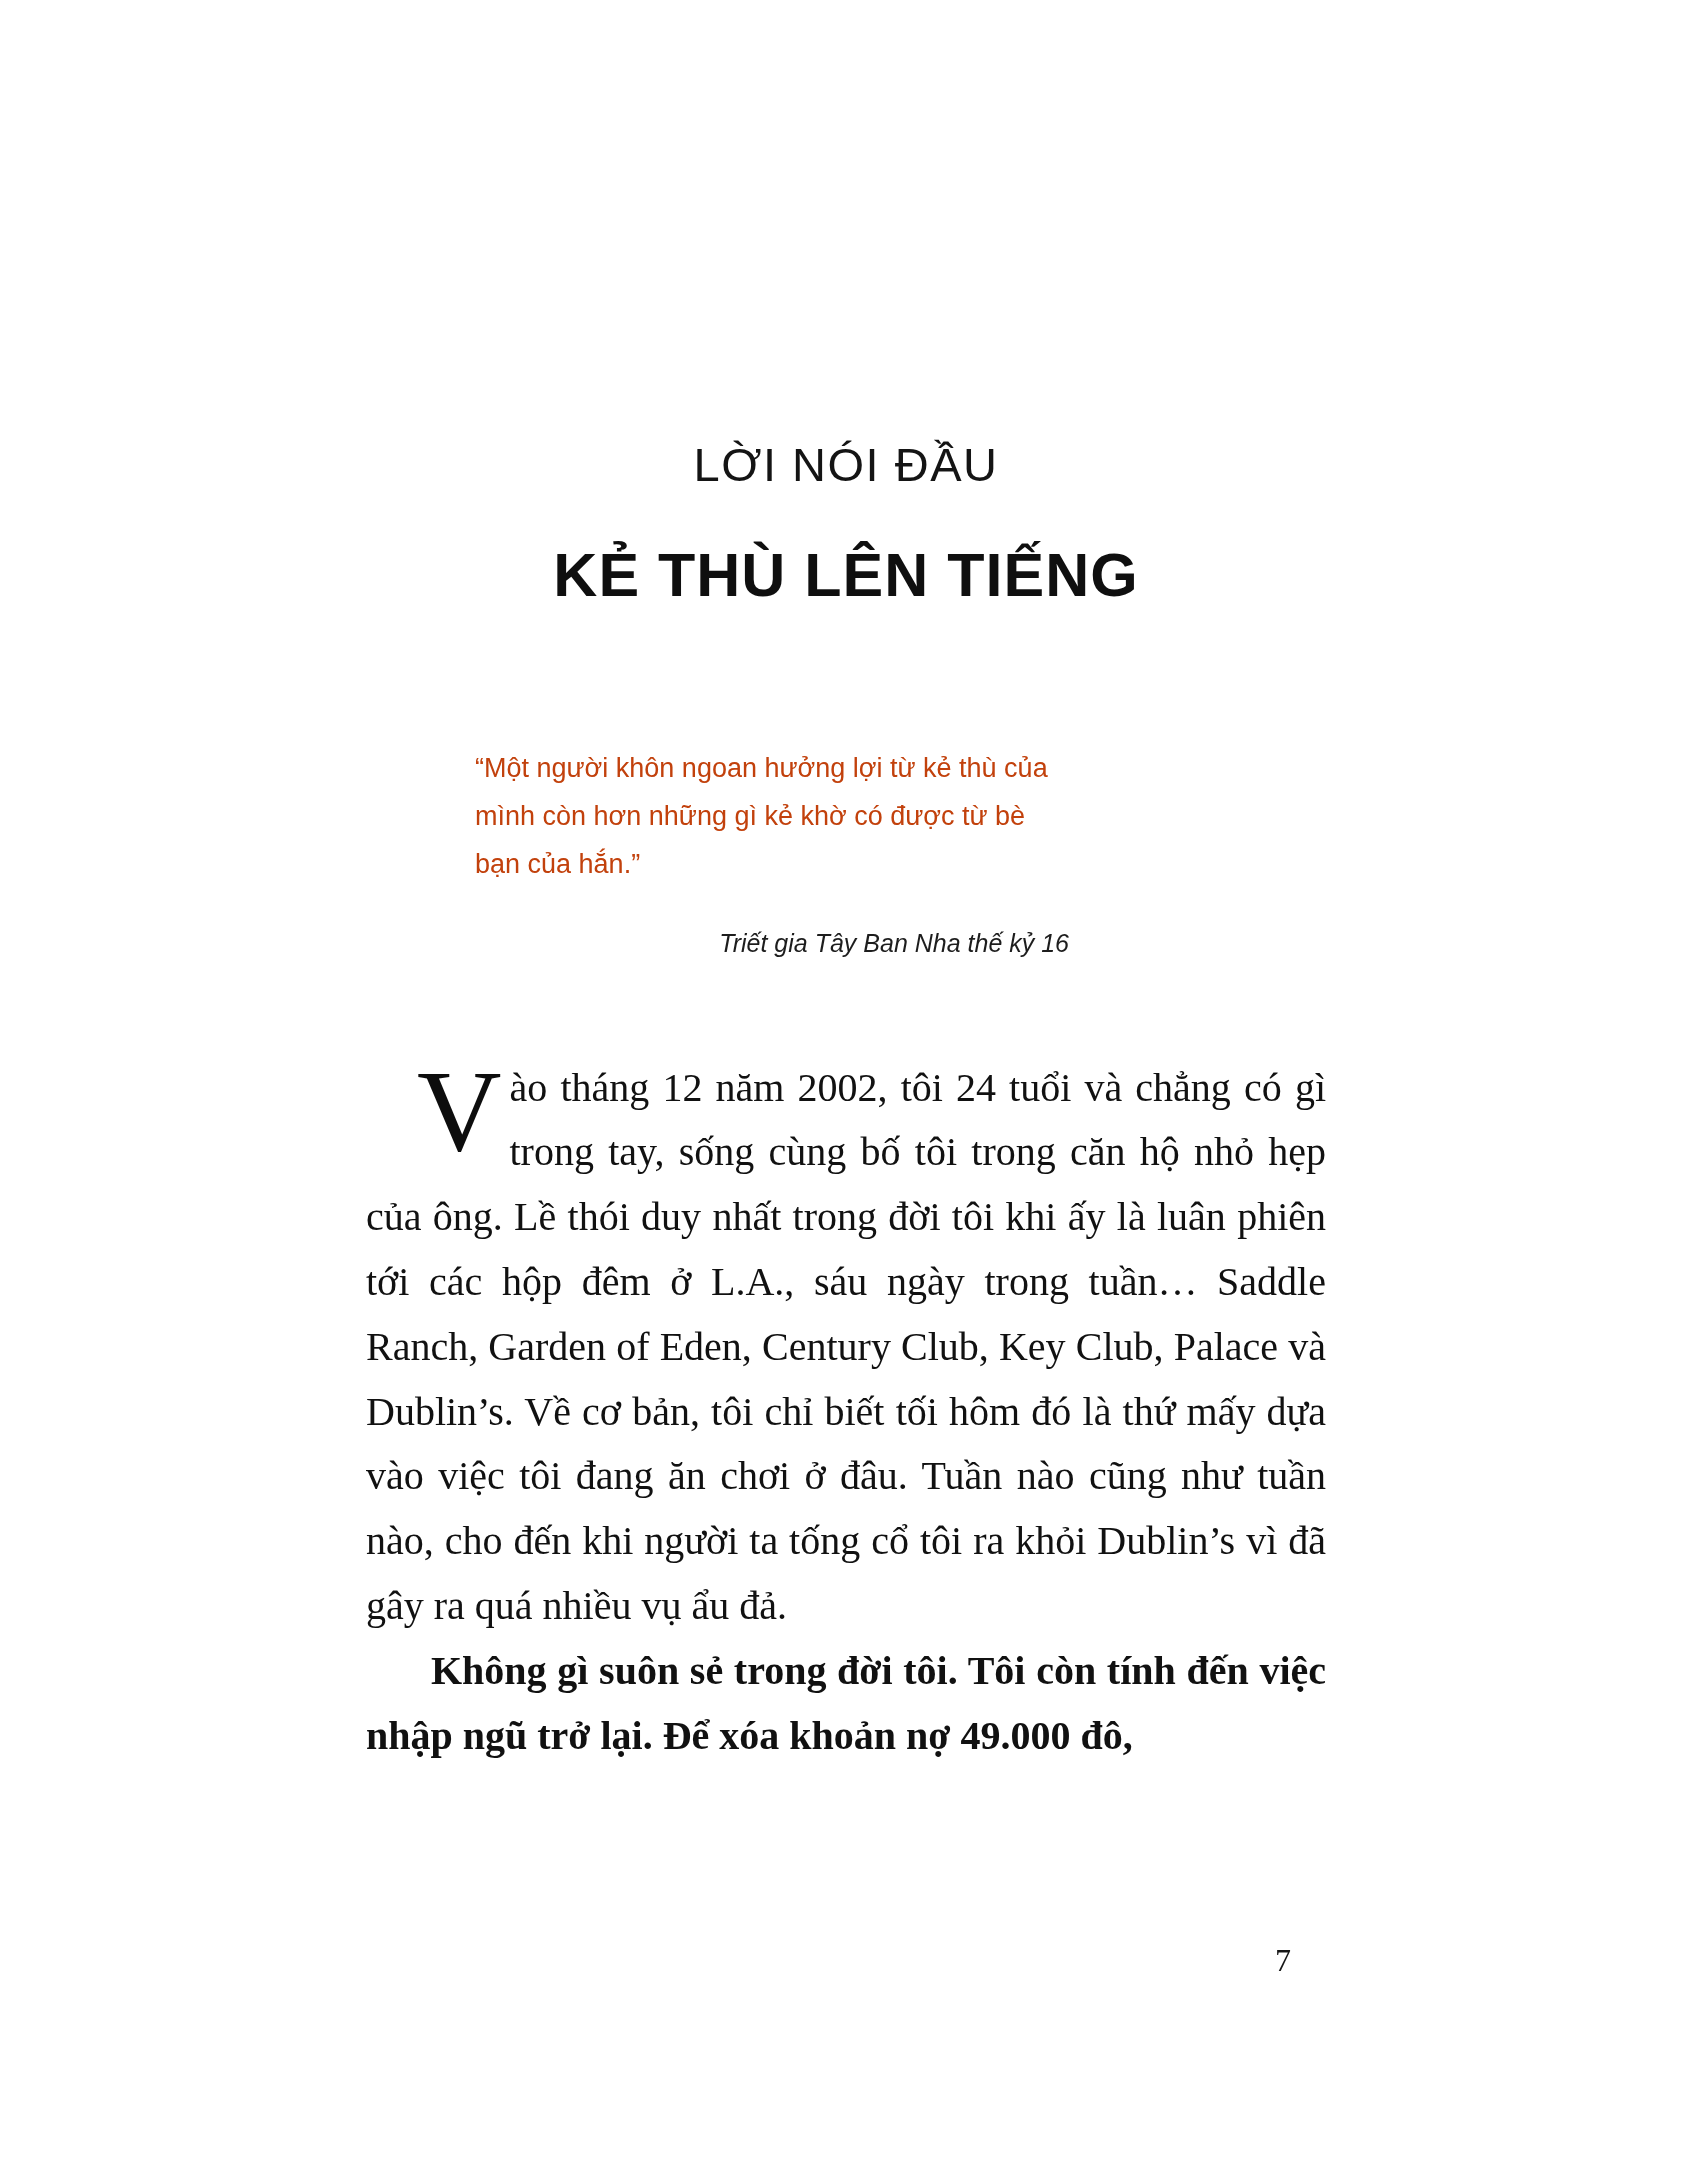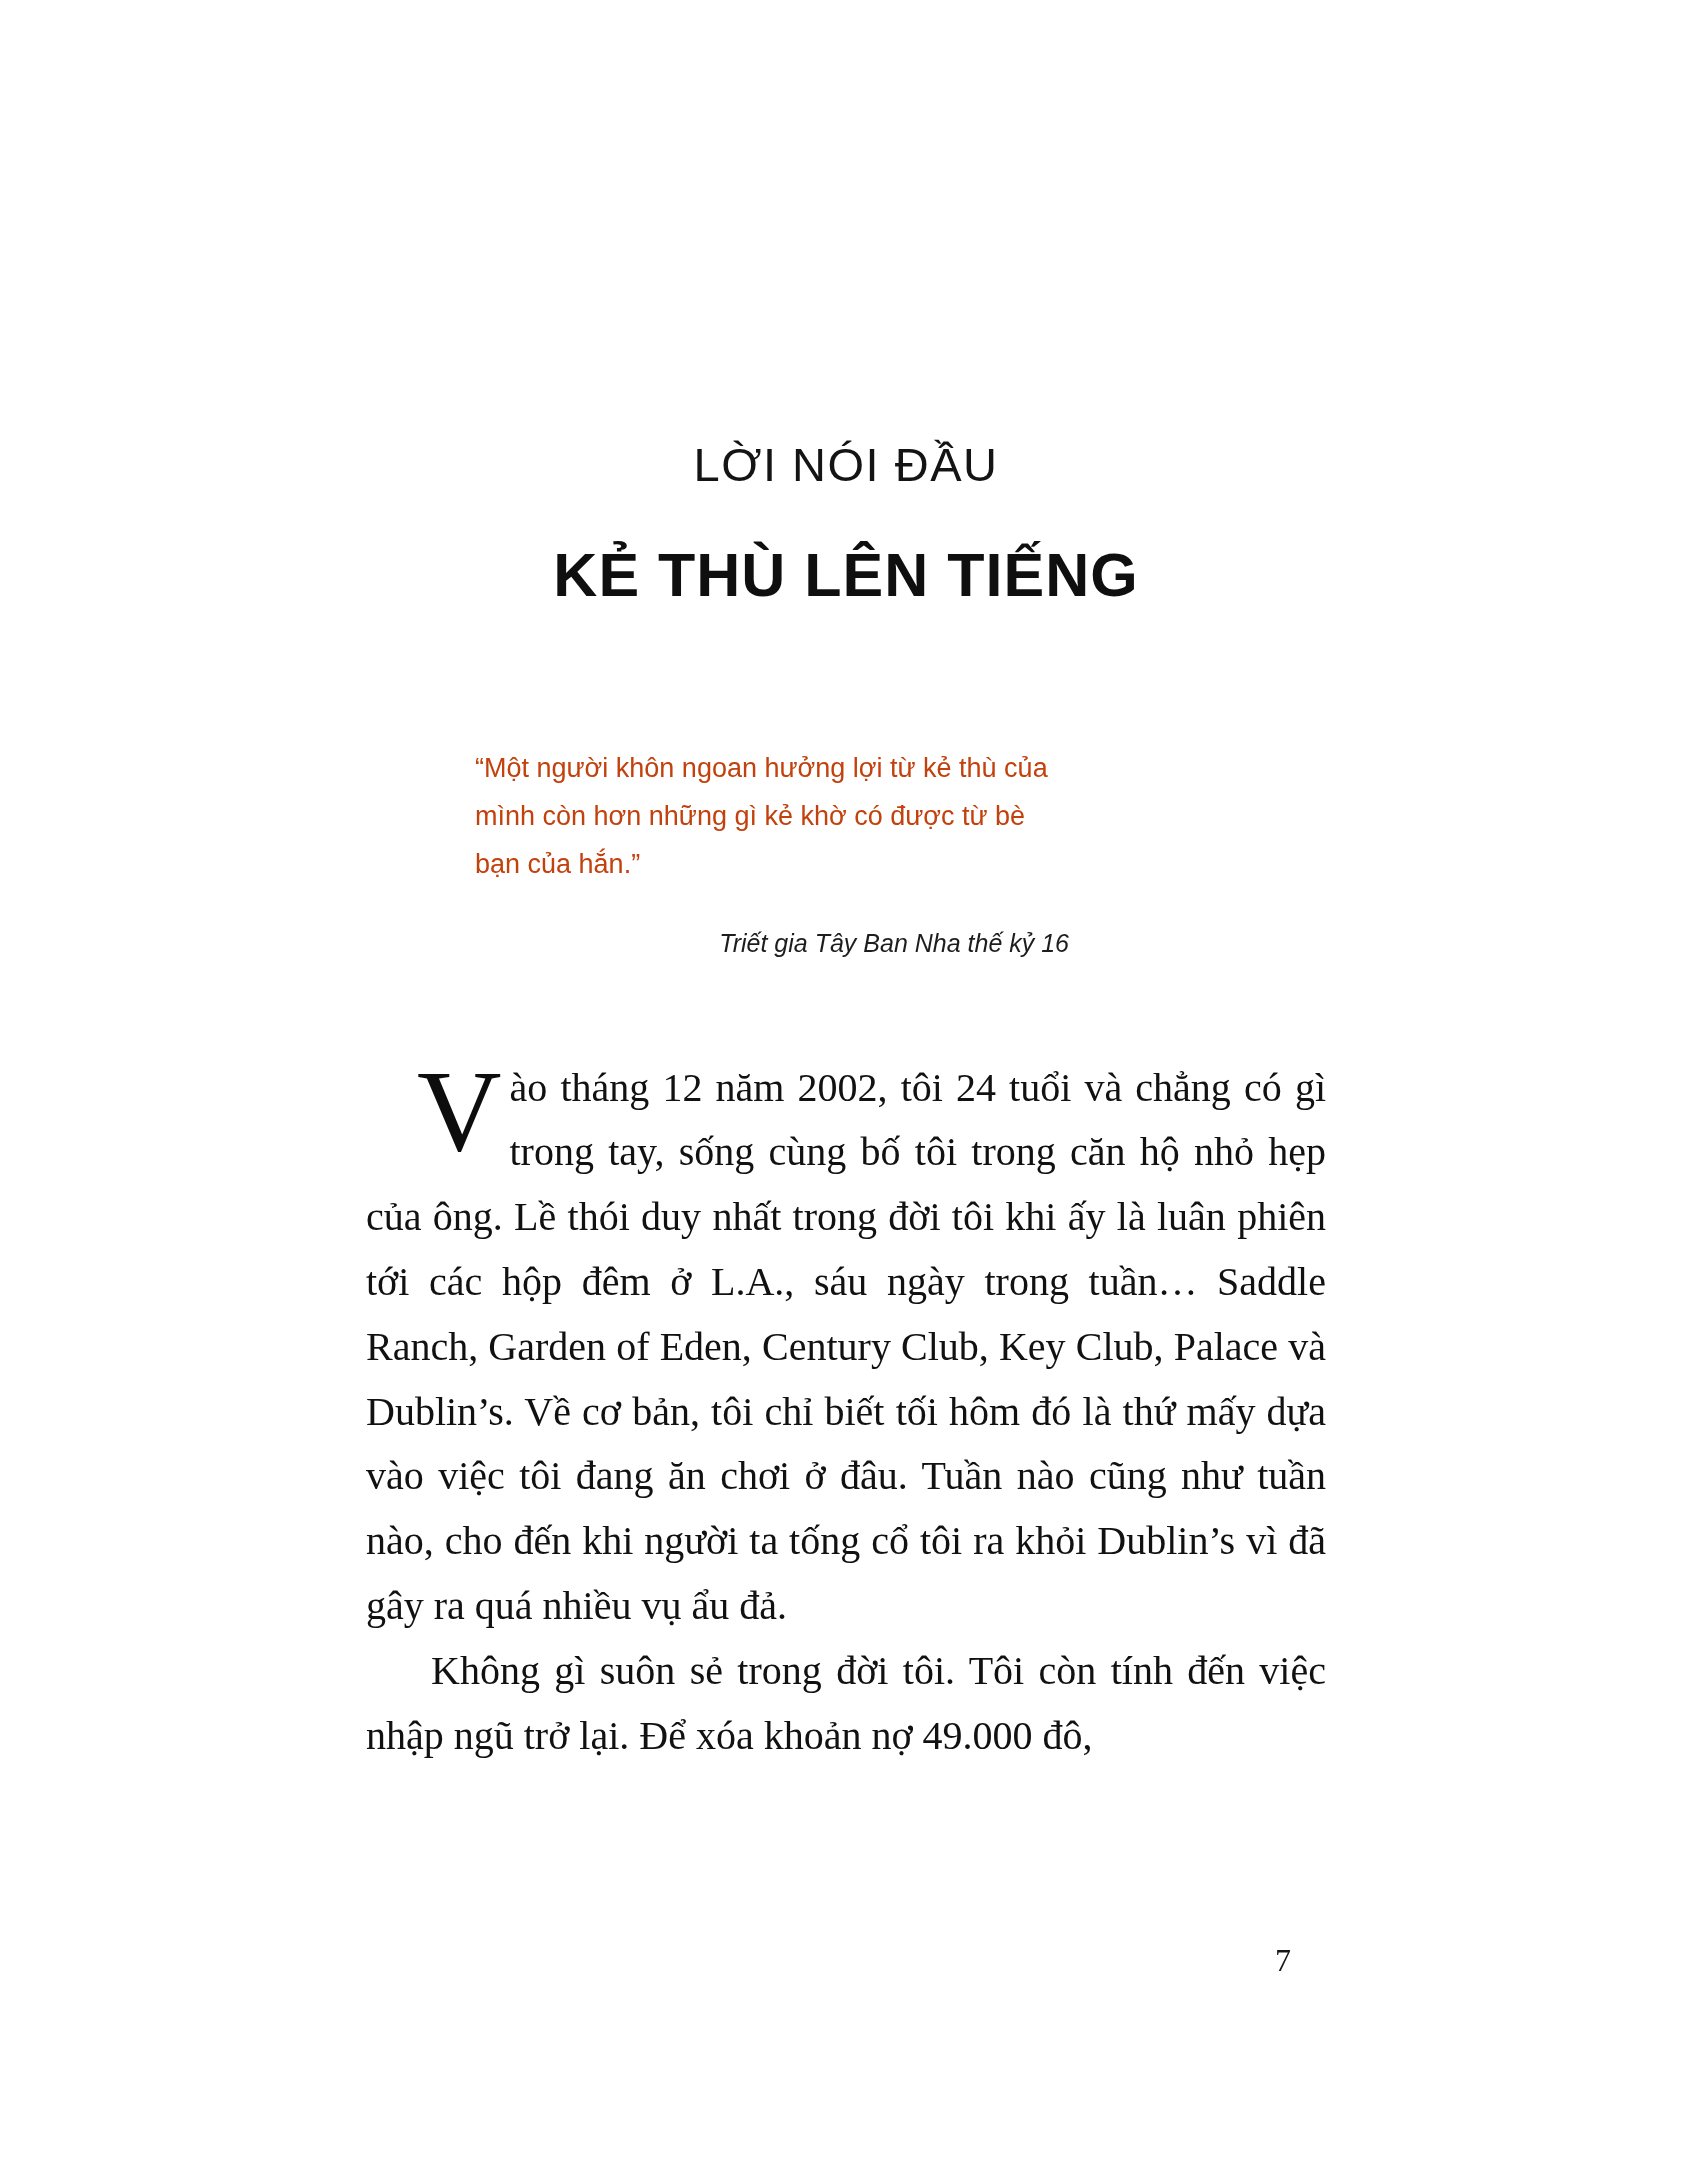--- a/index.html
+++ b/index.html
@@ -74,20 +74,21 @@
     line-height: 1.62;
     text-align: justify;
     text-justify: inter-word;
     color: #111111;
   }
   .body-text p {
     margin: 0;
   }
   .body-text p.indent {
     text-indent: 65px;
+    font-weight: bold;
   }
   .dropcap-para {
     position: relative;
   }
   .dropcap {
     float: left;
     font-family: "Liberation Serif", serif;
     font-size: 117px;
     line-height: 0.84;
     padding: 6px 8px 0 51px;

